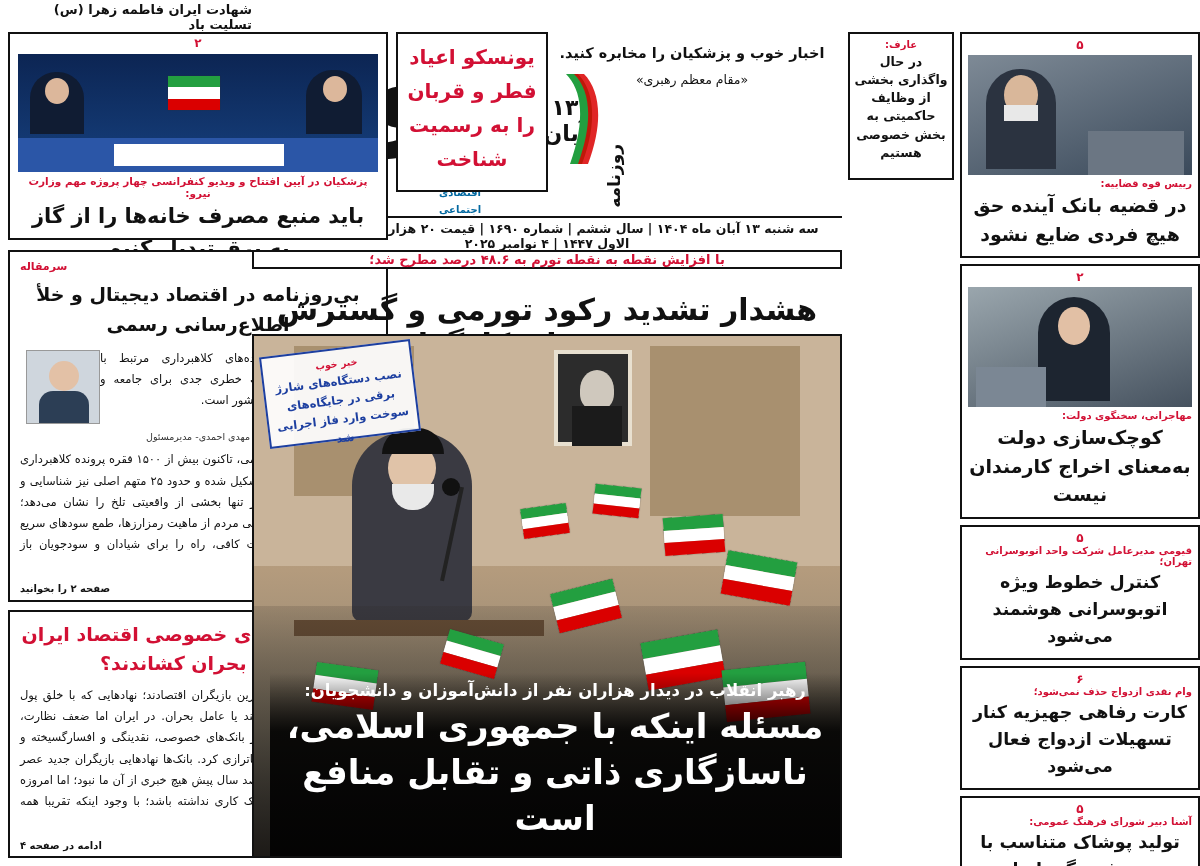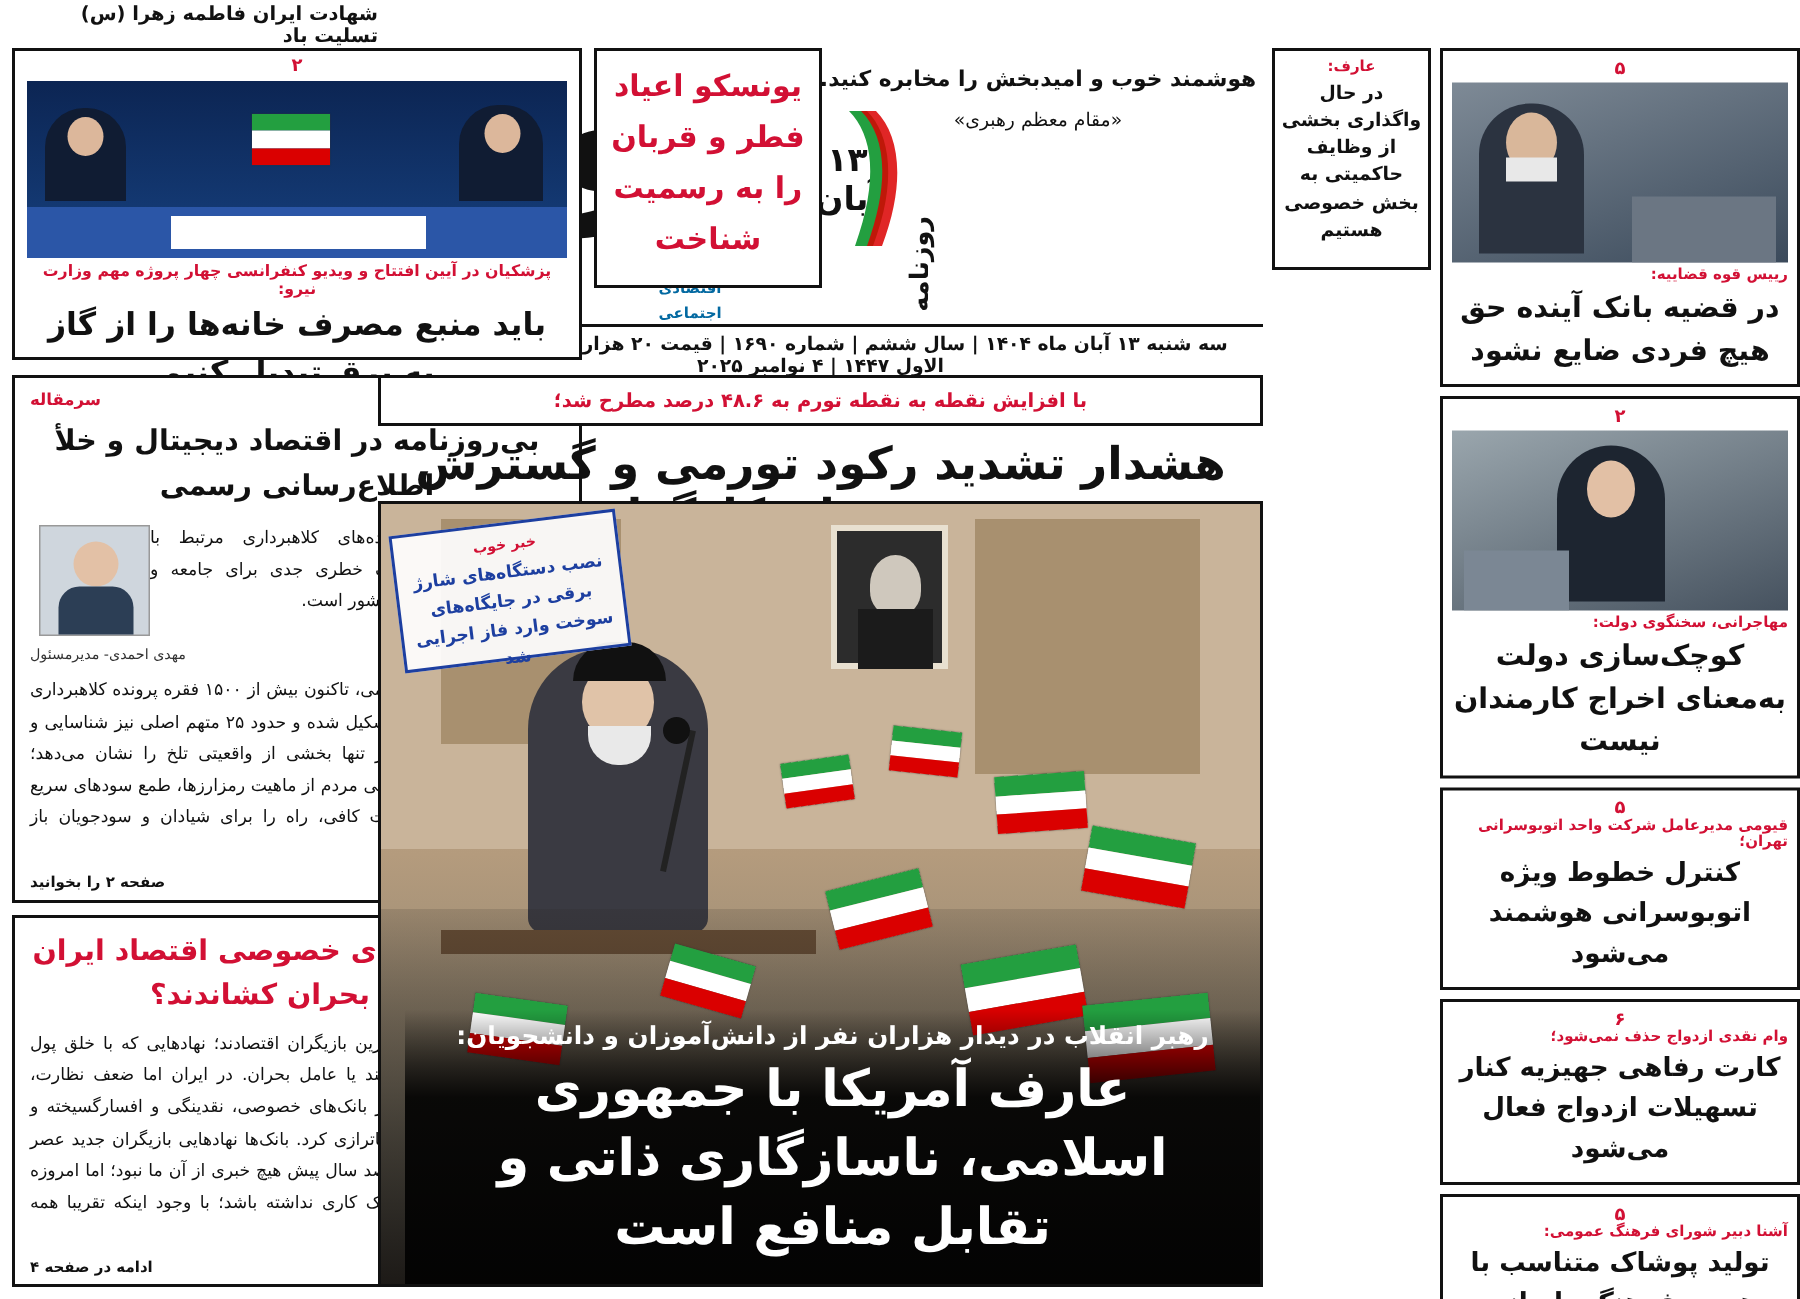--- a/index.html
+++ b/index.html
@@ -75,29 +75,29 @@
   #topleft .photo { margin:4px 8px 0 8px; height:118px; background:#0e2a5a; position:relative; overflow:hidden; }
   #topleft .cap { color:#d21034; font-size:10.5px; text-align:center; padding:3px 6px 0; font-weight:bold;}
   #topleft .hl { font-size:20px; padding:2px 8px 4px; line-height:1.5; }
 
   
   #editorial { top:250px; left:8px; width:380px; height:352px; border:2px solid #111; padding:8px 10px; }
   .sarmaghale { font-size:11px; color:#d21034; font-weight:bold; text-align:left; }
   #editorial .title { font-size:19px; font-weight:bold; text-align:center; line-height:1.6; margin:6px 0 8px; }
   .body-col { font-size:11.5px; line-height:1.85; text-align:justify; direction:rtl; }
   .author-chip { float:left; width:74px; height:74px; margin:2px 0 4px 6px; background:#cfd6dd; border:1px solid #999; position:relative; overflow:hidden;}
-  .author-name { font-size:9.5px; color:#333; text-align:left; clear:both; }
+  .author-name { font-size:9.5px; color:#333; text-align:center; clear:both; }
   .cont { font-size:10px; font-weight:bold; text-align:left; margin-top:6px; }
 
   
   #bankbox { top:610px; left:8px; width:380px; height:248px; border:2px solid #111; padding:8px 10px; }
   #bankbox .title { color:#d21034; font-size:19px; font-weight:bold; text-align:center; line-height:1.55; }
 
   
-  #centerbanner { top:250px; right:352px; width:600px; height:34px; border:2px solid #111;
+  #centerbanner { top:250px; right:352px; width:600px; height:19px; border:2px solid #111;
      display:flex; align-items:center; justify-content:center; font-size:13px; font-weight:bold; color:#d21034; }
   #centerhead { position:absolute; top:292px; right:352px; width:600px; text-align:center;
      font-size:30px; font-weight:bold; }
   #mainphoto { position:absolute; top:334px; right:352px; width:600px; height:524px; border:2px solid #111; overflow:hidden; background:#b9a489; }
 
   .stamp {
     position:absolute; top:12px; left:10px; width:152px; height:92px;
     border:2px solid #1d3fa0; color:#1d3fa0; background:rgba(255,255,255,0.92);
     transform:rotate(-7deg); padding:6px 6px 4px; font-size:11.5px; font-weight:bold;
     line-height:1.65; text-align:center;
@@ -180,21 +180,21 @@
   </div>
 
   <div class="box" style="top:32px; right:246px; width:106px; height:148px; padding:5px 4px;">
     <div class="kicker" style="text-align:center;">عارف:</div>
     <div class="hl" style="font-size:12.5px; margin-top:3px;">در حال واگذاری بخشی از وظایف حاکمیتی به بخش خصوصی هستیم</div>
   </div>
 
   <div id="masthead" style="right:358px; width:590px;">
     <div class="mast-wrap">
       <div class="mast-slogan" style="top:8px; right:0px; width:300px;">
-        <div>هوشمند خوب و امیدبخش را مخابره کنید.</div>
+        <div>اخبار خوب و پزشکیان را مخابره کنید.</div>
         <div class="q">«مقام معظم رهبری»</div>
       </div>
 
       <div class="mast-title" style="right:300px; top:-14px;">خوب</div>
 
       <div class="mast-date-badge" style="right:250px; top:34px; width:54px; height:110px; font-size:22px; line-height:1.2; text-align:center;">
         <span>۱۳ آبان</span>
       </div>
 
       <svg class="flagmark" style="right:240px; top:40px; width:42px; height:96px;" viewBox="0 0 42 96">
@@ -336,17 +336,17 @@
         <i class="f-red"></i>
       </div>
 
     <div class="stamp">
       <div class="sm">خبر خوب</div>
       <div>نصب دستگاه‌های شارژ برقی در جایگاه‌های سوخت وارد فاز اجرایی شد</div>
     </div>
 
     <div class="overlay">
       <div class="kick">رهبر انقلاب در دیدار هزاران نفر از دانش‌آموزان و دانشجویان:</div>
-      <div class="big">عارف آمریکا با جمهوری اسلامی، ناسازگاری ذاتی و تقابل منافع است</div>
+      <div class="big">مسئله اینکه با جمهوری اسلامی، ناسازگاری ذاتی و تقابل منافع است</div>
     </div>
   </div>
 
 </div>
 
 </body></html>

